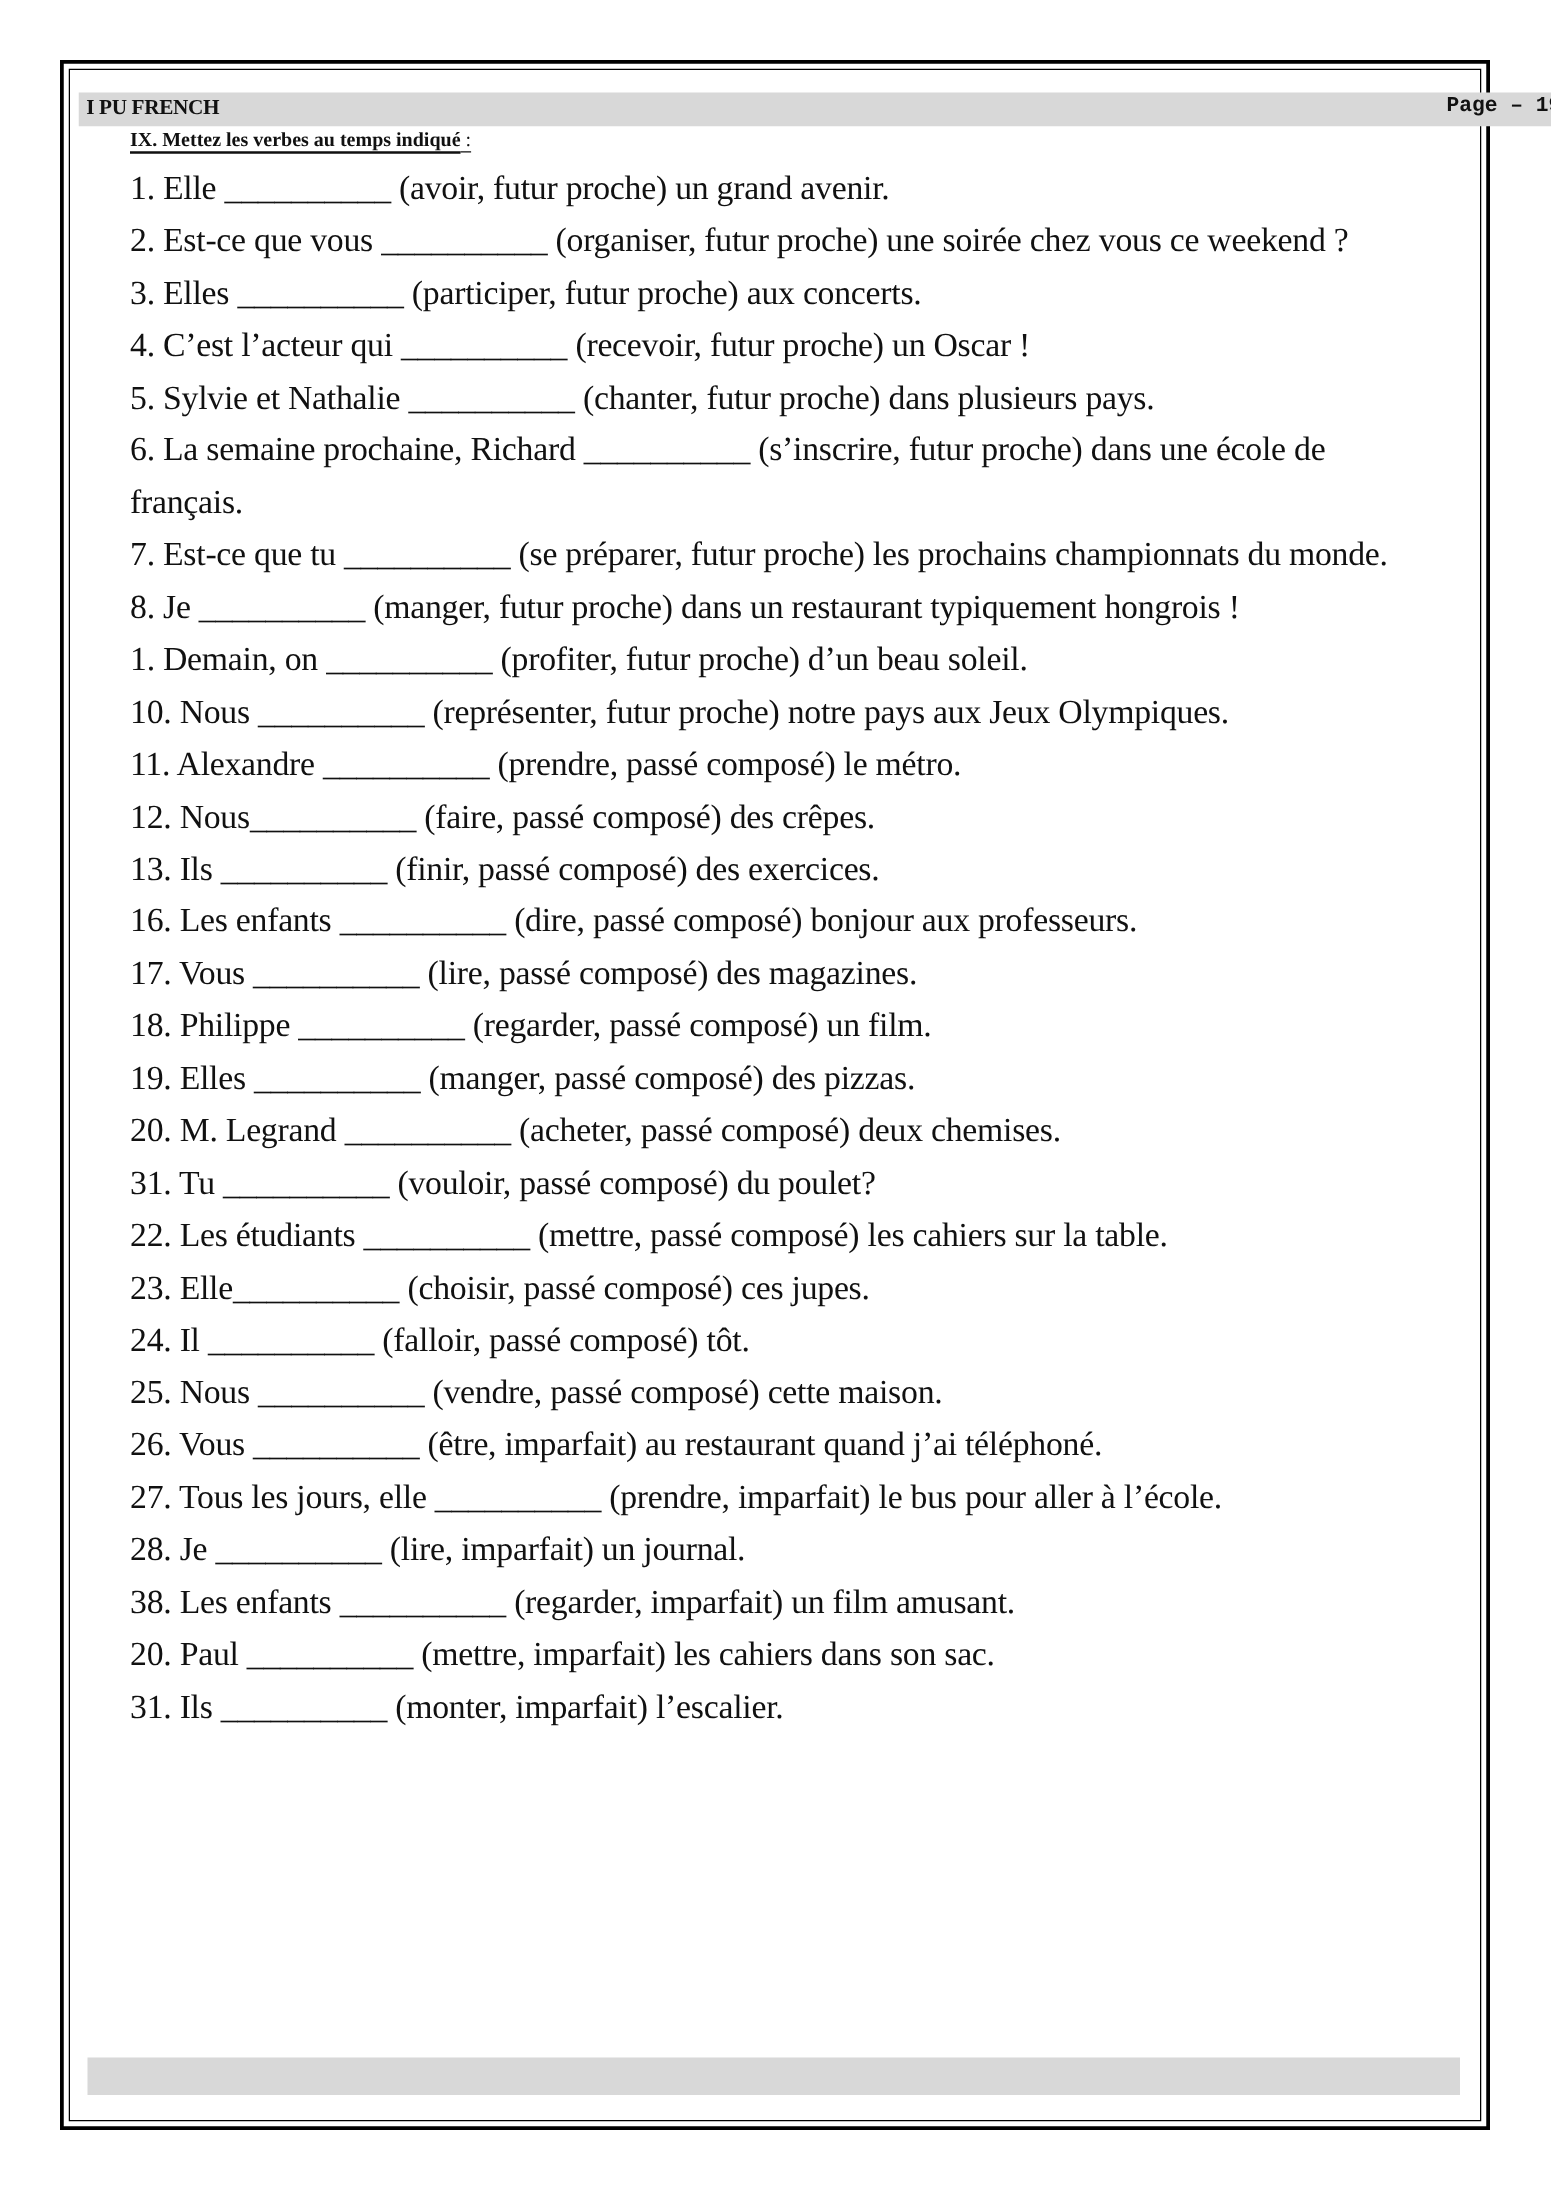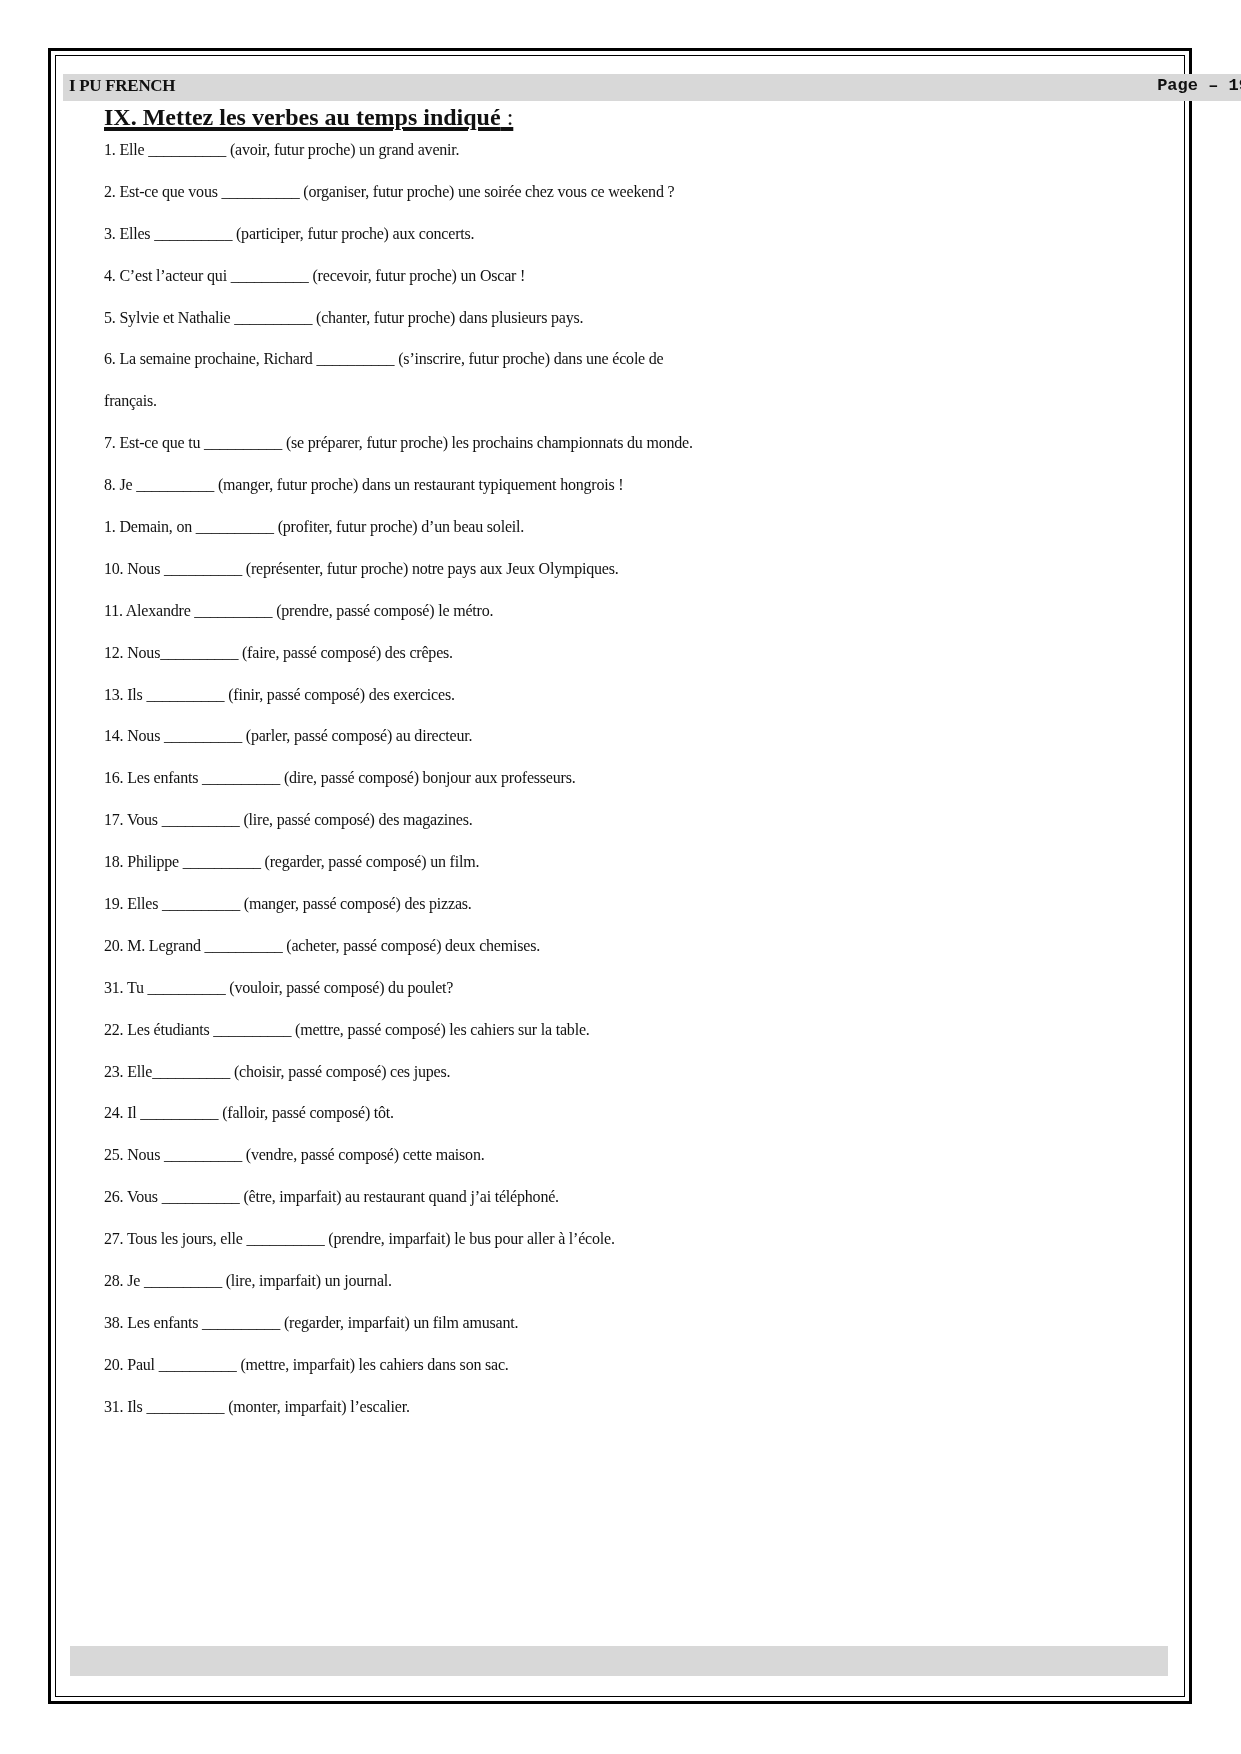--- a/index.html
+++ b/index.html
@@ -52,23 +52,22 @@
     right: 20px;
     top: 2px;
     font-size: 17px;
     font-weight: bold;
     font-family: Liberation Mono, monospace;
   }
   .section-title {
     position: absolute;
     left: 104px;
     top: 104px;
-    font-size: 24px;
+    font-size: 16px;
     white-space: nowrap;
-    text-decoration: underline;
   }
   .section-title .t-main {
     font-weight: bold;
     text-decoration: underline;
     text-decoration-thickness: 2px;
     text-underline-offset: 4px;
   }
   .section-title .t-colon {
     font-weight: normal;
     text-decoration: underline;
@@ -79,21 +78,21 @@
     left: 104px;
     top: 136px;
     width: 1060px;
     margin: 0;
     padding: 0;
     list-style: none;
   }
   .ex-line {
     height: 41.9px;
     line-height: 28px;
-    font-size: 16px;
+    font-size: 27px;
     white-space: nowrap;
     letter-spacing: -0.2px;
   }
   .ex-line.cont {
     
   }
   .footer-band {
     position: absolute;
     left: 70px;
     top: 1646px;
@@ -125,21 +124,20 @@
   <li class="ex-line">5. Sylvie et Nathalie __________ (chanter, futur proche) dans plusieurs pays.</li>
   <li class="ex-line">6. La semaine prochaine, Richard __________ (s’inscrire, futur proche) dans une école de</li>
   <li class="ex-line cont">français.</li>
   <li class="ex-line">7. Est-ce que tu __________ (se préparer, futur proche) les prochains championnats du monde.</li>
   <li class="ex-line">8. Je __________ (manger, futur proche) dans un restaurant typiquement hongrois !</li>
   <li class="ex-line">1. Demain, on __________ (profiter, futur proche) d’un beau soleil.</li>
   <li class="ex-line">10.  Nous __________ (représenter, futur proche) notre pays aux Jeux Olympiques.</li>
   <li class="ex-line">11.  Alexandre __________ (prendre, passé composé) le métro.</li>
   <li class="ex-line">12. Nous__________ (faire, passé composé) des crêpes.</li>
   <li class="ex-line">13.  Ils __________ (finir, passé composé) des exercices.</li>
-  <li class="ex-line">14. Nous __________ (parler, passé composé) au directeur.</li>
   <li class="ex-line">16.  Les enfants __________ (dire, passé composé) bonjour aux professeurs.</li>
   <li class="ex-line">17.  Vous __________ (lire, passé composé) des magazines.</li>
   <li class="ex-line">18. Philippe __________ (regarder, passé composé) un film.</li>
   <li class="ex-line">19.  Elles __________ (manger, passé composé) des pizzas.</li>
   <li class="ex-line">20. M. Legrand __________ (acheter, passé composé) deux chemises.</li>
   <li class="ex-line">31. Tu __________ (vouloir, passé composé) du poulet?</li>
   <li class="ex-line">22.  Les étudiants __________ (mettre, passé composé) les cahiers sur la table.</li>
   <li class="ex-line">23. Elle__________ (choisir, passé composé) ces jupes.</li>
   <li class="ex-line">24.  Il __________ (falloir, passé composé) tôt.</li>
   <li class="ex-line">25.  Nous __________ (vendre, passé composé) cette maison.</li>

